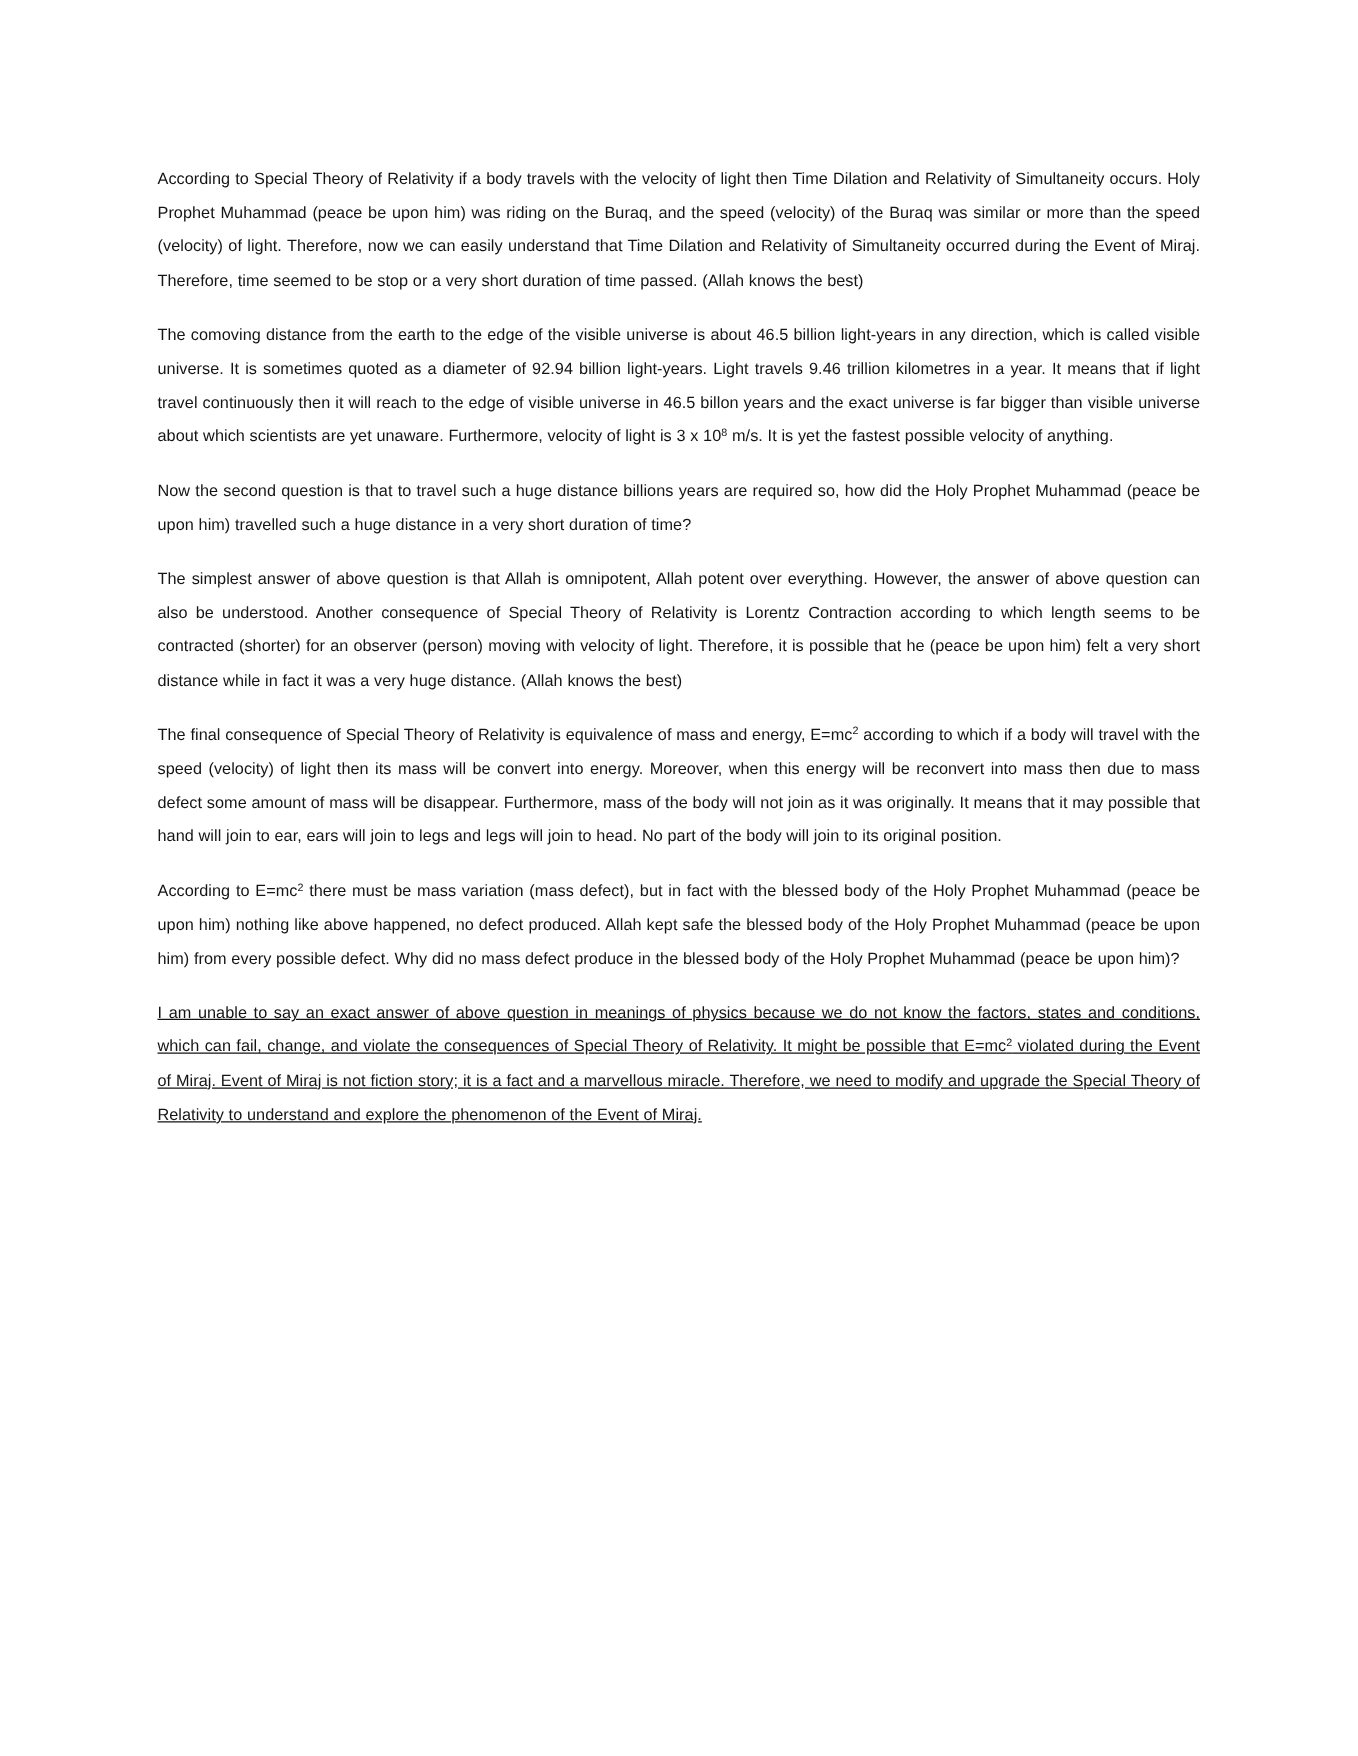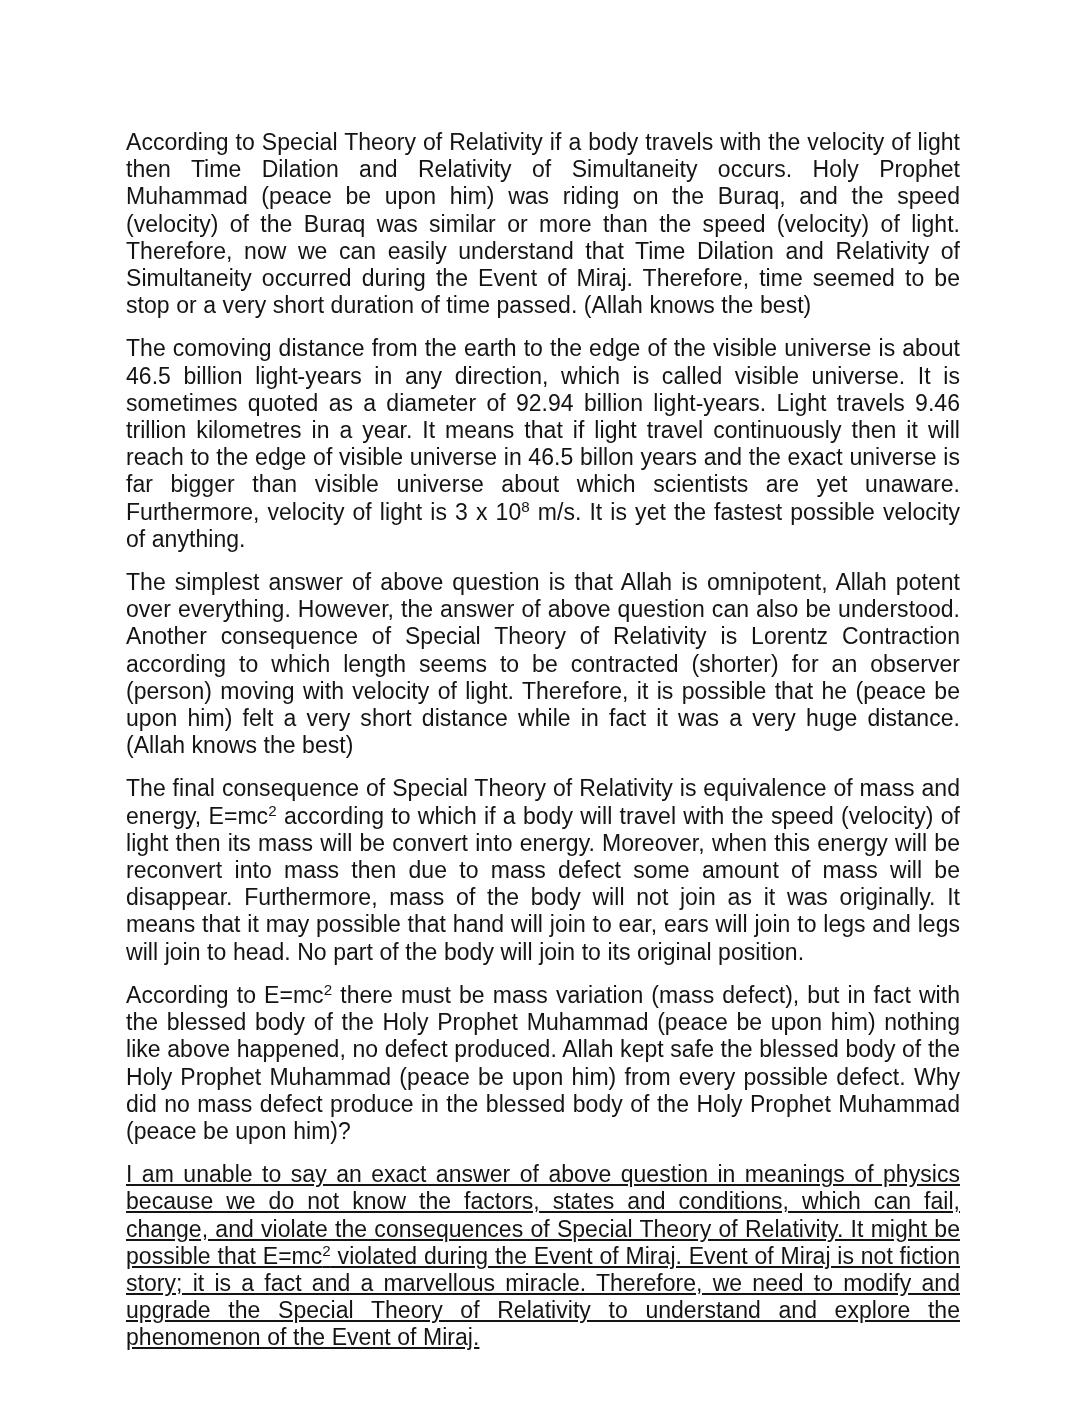--- a/index.html
+++ b/index.html
@@ -17,21 +17,21 @@
   }
   .text-block {
     position: absolute;
     left: 126px;
     top: 129px;
     width: 834px;
   }
   p.para {
     margin: 0 0 16px 0;
     font-family: "Liberation Sans", sans-serif;
-    font-size: 23px;
+    font-size: 13px;
     line-height: 27.2px;
     color: #141414;
     text-align: justify;
     text-justify: inter-word;
     letter-spacing: 0.04px;
     word-spacing: 0.1px;
     -webkit-font-smoothing: antialiased;
   }
   p.para:last-child {
     margin-bottom: 0;
@@ -43,18 +43,19 @@
     vertical-align: 0.52em;
   }
 </style>
 </head>
 <body style="background: rgb(255, 255, 255);">
 
 <div class="page">
   <div class="text-block" id="text-block">
       <p class="para">According to Special Theory of Relativity if a body travels with the velocity of light then Time Dilation and Relativity of Simultaneity occurs. Holy Prophet Muhammad (peace be upon him) was riding on the Buraq, and the speed (velocity) of the Buraq was similar or more than the speed (velocity) of light. Therefore, now we can easily understand that Time Dilation and Relativity of Simultaneity occurred during the Event of Miraj. Therefore, time seemed to be stop or a very short duration of time passed. (Allah knows the best)</p>
       <p class="para">The comoving distance from the earth to the edge of the visible universe is about 46.5 billion light-years in any direction, which is called visible universe. It is sometimes quoted as a diameter of 92.94 billion light-years. Light travels 9.46 trillion kilometres in a year. It means that if light travel continuously then it will reach to the edge of visible universe in 46.5 billon years and the exact universe is far bigger than visible universe about which scientists are yet unaware. Furthermore, velocity of light is 3 x 10<sup>8</sup> m/s. It is yet the fastest possible velocity of anything.</p>
+      <p class="para">Now the second question is that to travel such a huge distance billions years are required so, how did the Holy Prophet Muhammad (peace be upon him) travelled such a huge distance in a very short duration of time?</p>
       <p class="para">The simplest answer of above question is that Allah is omnipotent, Allah potent over everything. However, the answer of above question can also be understood. Another consequence of Special Theory of Relativity is Lorentz Contraction according to which length seems to be contracted (shorter) for an observer (person) moving with velocity of light. Therefore, it is possible that he (peace be upon him) felt a very short distance while in fact it was a very huge distance. (Allah knows the best)</p>
       <p class="para">The final consequence of Special Theory of Relativity is equivalence of mass and energy, E=mc<sup>2</sup> according to which if a body will travel with the speed (velocity) of light then its mass will be convert into energy. Moreover, when this energy will be reconvert into mass then due to mass defect some amount of mass will be disappear. Furthermore, mass of the body will not join as it was originally. It means that it may possible that hand will join to ear, ears will join to legs and legs will join to head. No part of the body will join to its original position.</p>
       <p class="para">According to E=mc<sup>2</sup> there must be mass variation (mass defect), but in fact with the blessed body of the Holy Prophet Muhammad (peace be upon him) nothing like above happened, no defect produced. Allah kept safe the blessed body of the Holy Prophet Muhammad (peace be upon him) from every possible defect. Why did no mass defect produce in the blessed body of the Holy Prophet Muhammad (peace be upon him)?</p>
       <p class="para">I am unable to say an exact answer of above question in meanings of physics because we do not know the factors, states and conditions, which can fail, change, and violate the consequences of Special Theory of Relativity. It might be possible that E=mc<sup>2</sup> violated during the Event of Miraj. Event of Miraj is not fiction story; it is a fact and a marvellous miracle. Therefore, we need to modify and upgrade the Special Theory of Relativity to understand and explore the phenomenon of the Event of Miraj.</p>
     </div>
 </div>
 
 </body></html>

